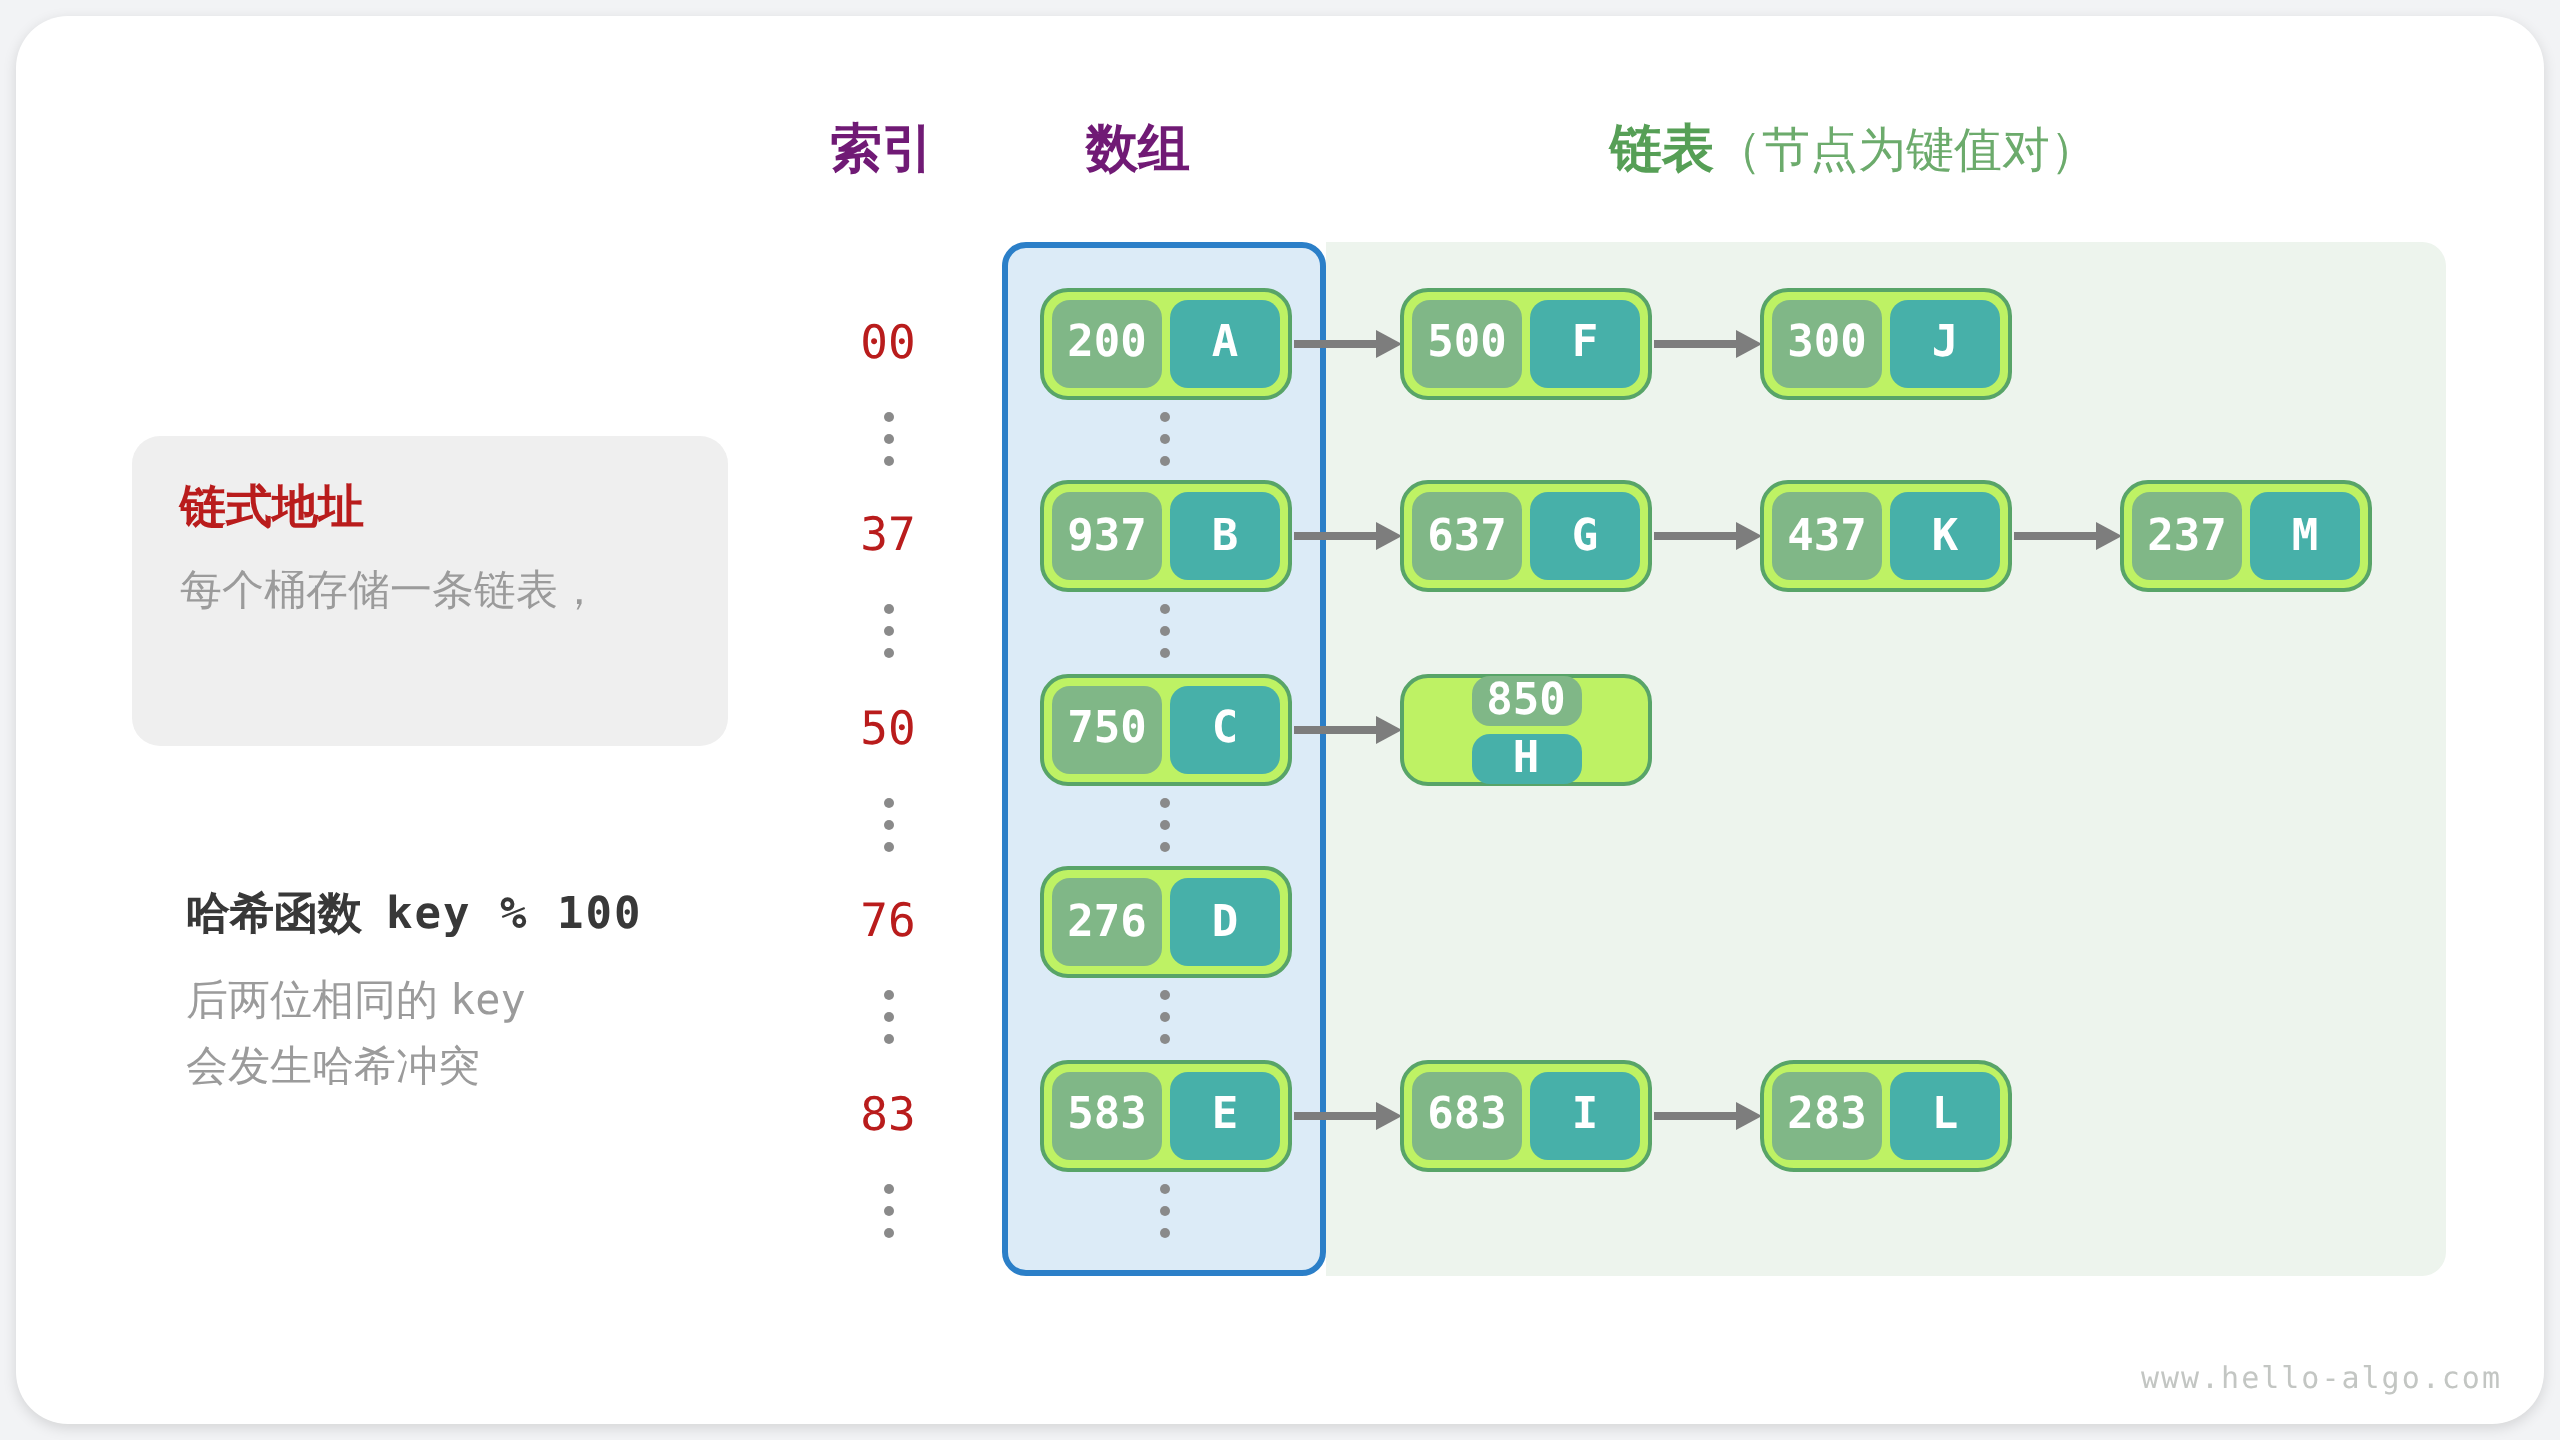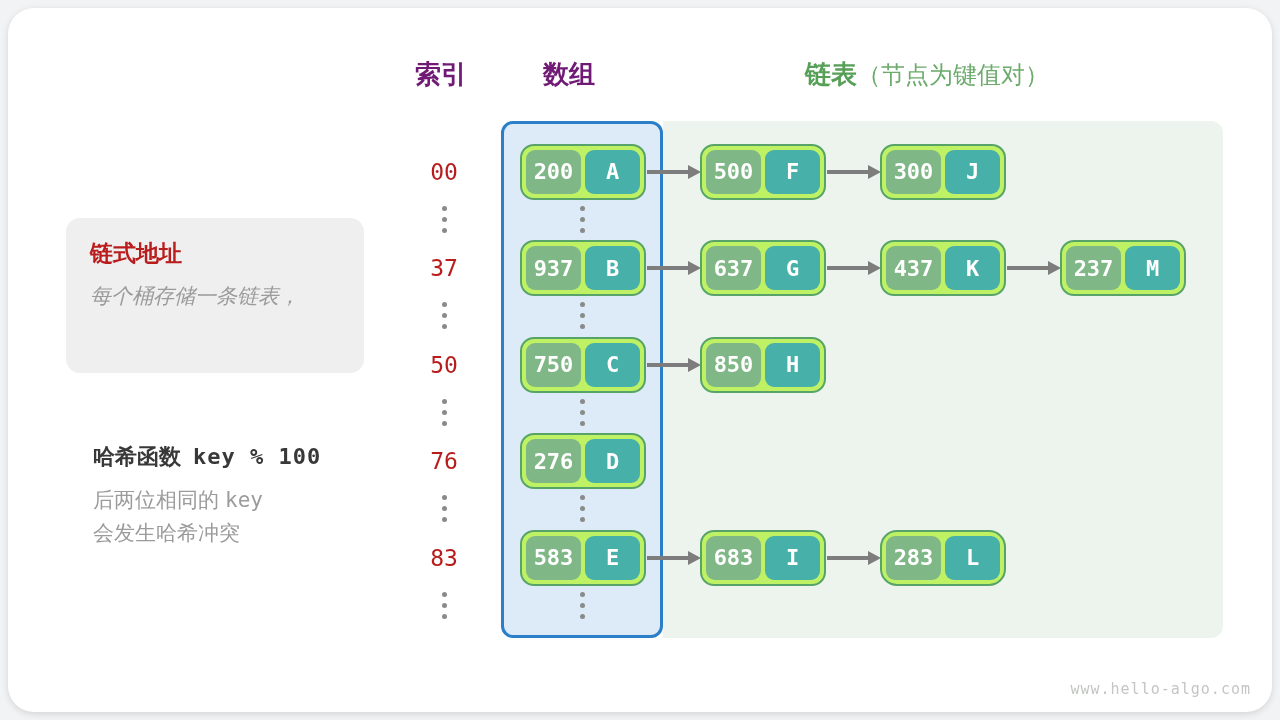--- a/index.html
+++ b/index.html
@@ -27,21 +27,21 @@
   .hdr-list{font-size:26px;font-weight:bold;color:#569f56;}
   .hdr-note{font-size:24px;font-weight:normal;color:#6cab6c;}
   
   .callout{
     position:absolute;left:58px;top:210px;width:298px;height:155px;
     background:#efefef;border-radius:14px;box-sizing:border-box;
     padding:20px 24px 0 24px;
   }
   .callout-title{font-size:23px;font-weight:bold;color:#b91c1c;line-height:30px;}
   .callout-line{font-size:21px;color:#9b9b9b;line-height:36px;}
-  .callout-line.first{margin-top:10px;font-style:italic;}
+  .callout-line.first{margin-top:10px;}
   
   .hash-title{
     position:absolute;left:85px;top:434px;font-size:22px;font-weight:bold;
     color:#383838;white-space:nowrap;
   }
   .hash-title .code{
     font-family:"DejaVu Sans Mono","Liberation Mono",monospace;
     margin-left:12px;letter-spacing:1px;
   }
   .hash-line{
@@ -177,21 +177,21 @@
         <i></i>
         <i></i>
         <i></i>
       </div>
       <div class="idx" style="left: 396px; top: 342.5px;">50</div>
       <div class="node" style="left: 512px; top: 328.5px;">
         <div class="cell key">750</div>
         <div class="cell val">C</div>
       </div>
       <div class="arrow" style="left: 639px; top: 354.5px;"></div>
-      <div class="node" style="left: 692px; top: 328.5px;">
+      <div class="node" style="left: 692px; top: 328.5px; flex-direction: column;">
         <div class="cell key">850</div>
         <div class="cell val">H</div>
       </div>
       <div class="dots" style="left: 433px; top: 390.75px;">
         <i></i>
         <i></i>
         <i></i>
       </div>
       <div class="dots" style="left: 571px; top: 390.75px;">
         <i></i>

